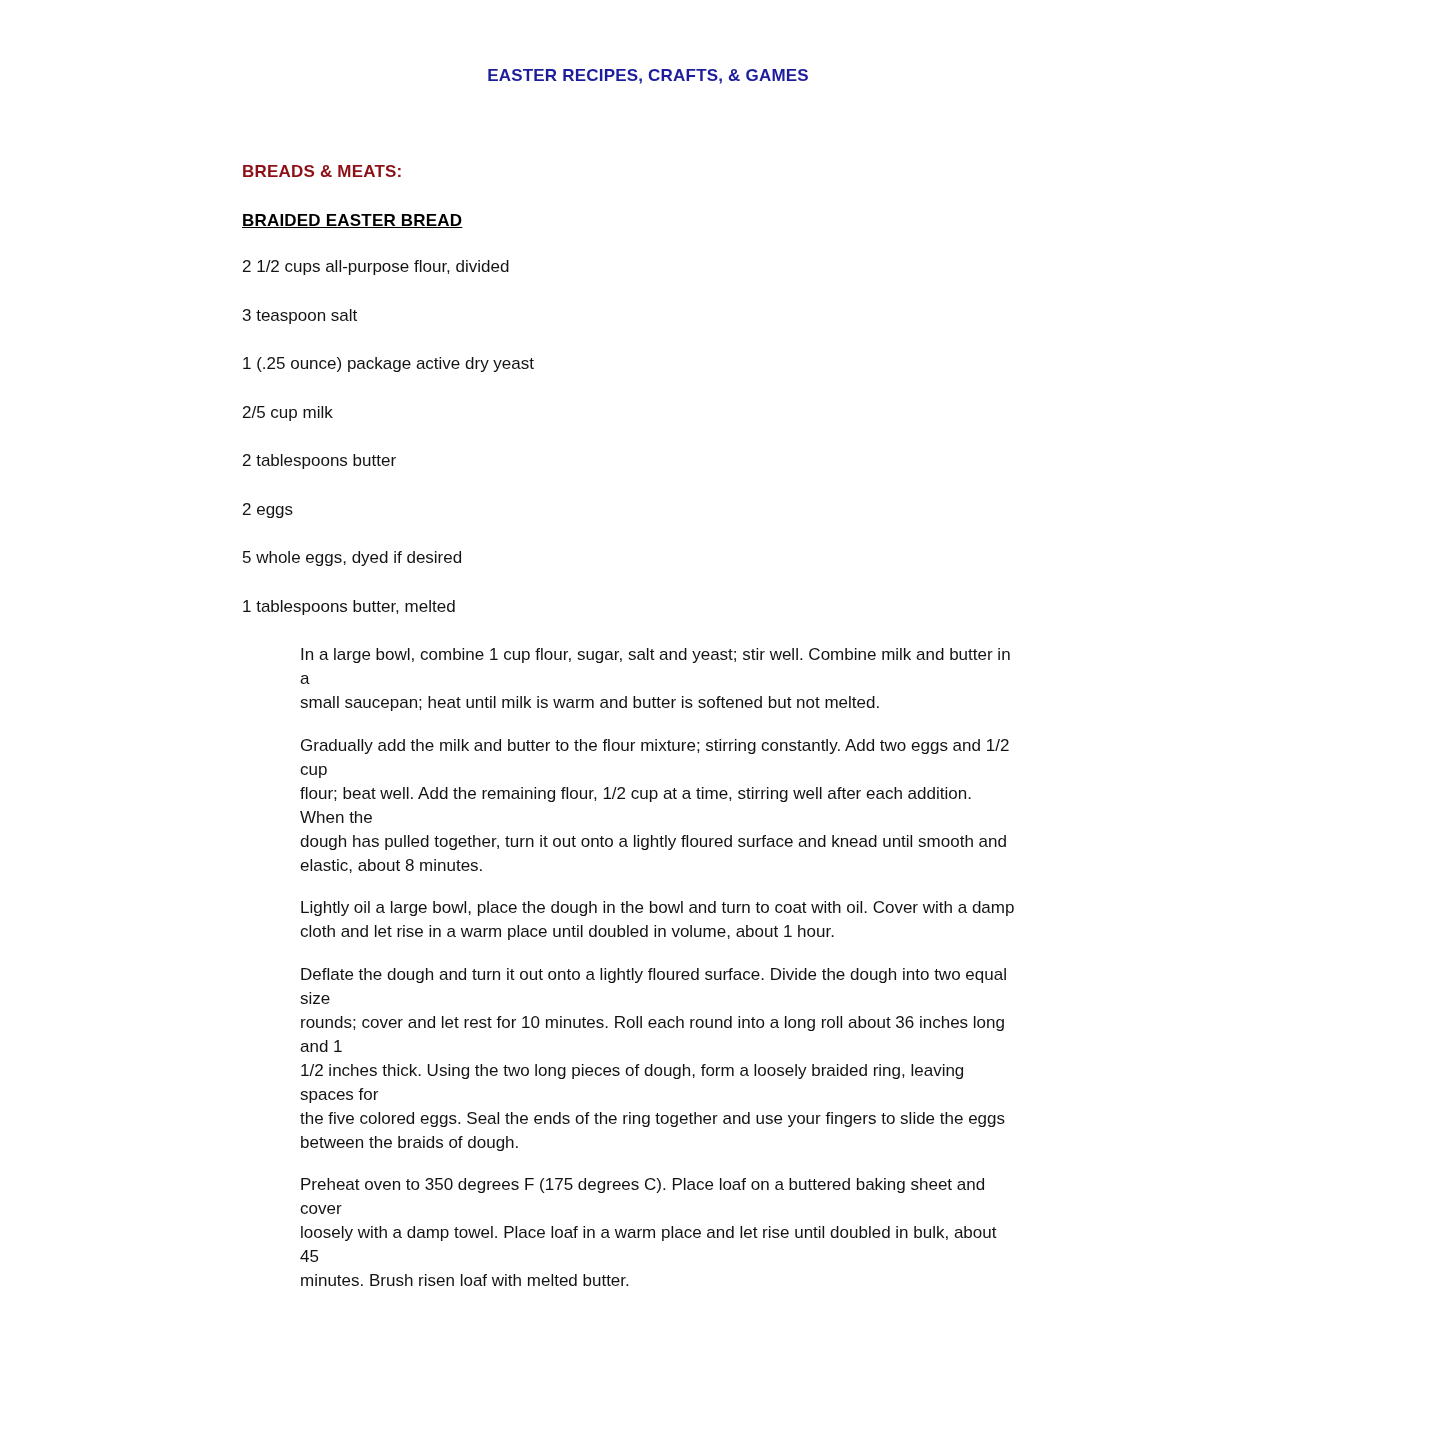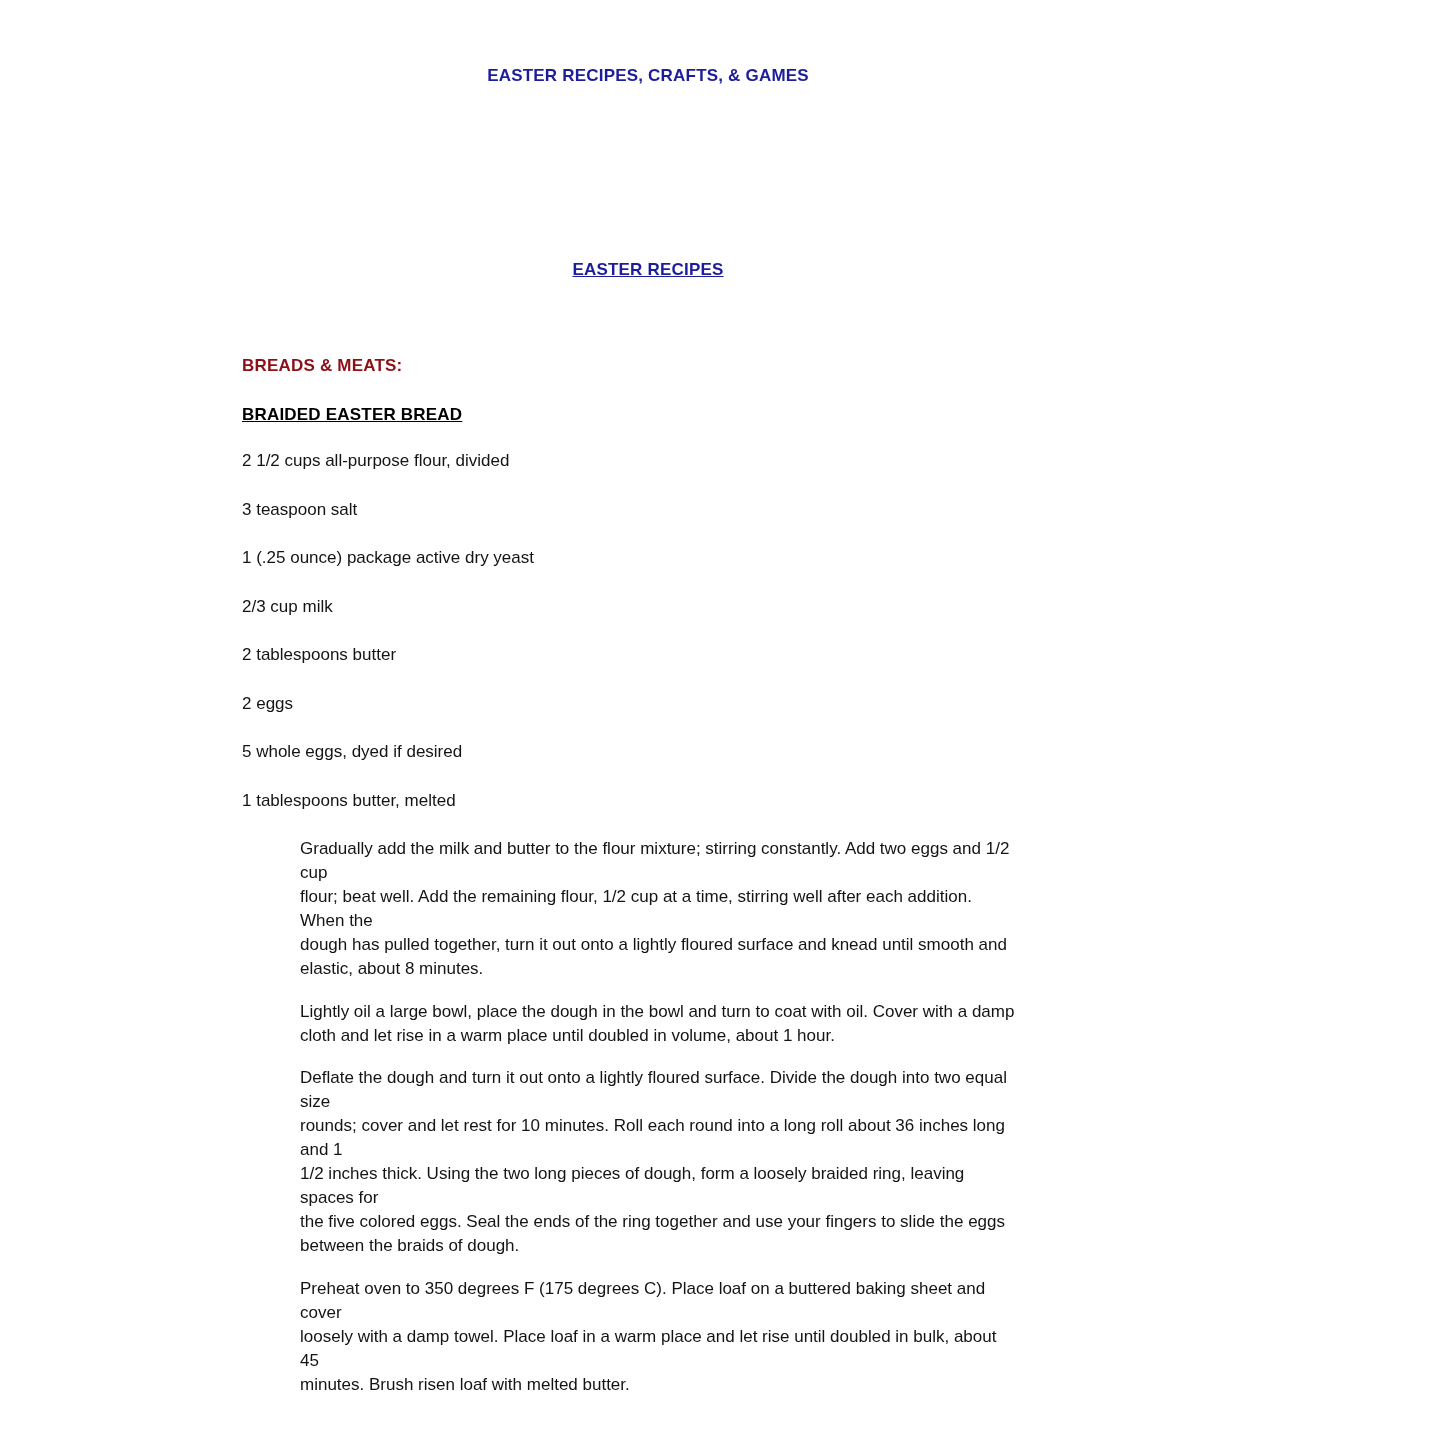--- a/index.html
+++ b/index.html
@@ -71,40 +71,39 @@
     margin-bottom: 18.5px;
   }
 </style>
 </head>
 <body>
 
 <div class="page">
 
   <div class="doc-title">EASTER RECIPES, CRAFTS, &amp; GAMES</div>
 
-  <div class="link-row">
-    <a class="recipes-link">EASTER RECIPES</a>
-  </div>
 
   <div class="category-heading">BREADS &amp; MEATS:</div>
 
   <div class="recipe-title">BRAIDED EASTER BREAD</div>
 
   <div class="ingredients">
     <div class="ingredient">2 1/2 cups all-purpose flour, divided</div>
     <div class="ingredient">3 teaspoon salt</div>
     <div class="ingredient">1 (.25 ounce) package active dry yeast</div>
-    <div class="ingredient">2/3 cup milk</div>
+    <div class="ingredient">2/5 cup milk</div>
     <div class="ingredient">2 tablespoons butter</div>
     <div class="ingredient">2 eggs</div>
     <div class="ingredient">5 whole eggs, dyed if desired</div>
     <div class="ingredient">1 tablespoons butter, melted</div>
   </div>
 
   <div class="directions">
+    <div class="direction">In a large bowl, combine 1 cup flour, sugar, salt and yeast; stir well. Combine milk and butter in a
+small saucepan; heat until milk is warm and butter is softened but not melted.</div>
     <div class="direction">Gradually add the milk and butter to the flour mixture; stirring constantly. Add two eggs and 1/2 cup
 flour; beat well. Add the remaining flour, 1/2 cup at a time, stirring well after each addition. When the
 dough has pulled together, turn it out onto a lightly floured surface and knead until smooth and
 elastic, about 8 minutes.</div>
     <div class="direction">Lightly oil a large bowl, place the dough in the bowl and turn to coat with oil. Cover with a damp
 cloth and let rise in a warm place until doubled in volume, about 1 hour.</div>
     <div class="direction">Deflate the dough and turn it out onto a lightly floured surface. Divide the dough into two equal size
 rounds; cover and let rest for 10 minutes. Roll each round into a long roll about 36 inches long and 1
 1/2 inches thick. Using the two long pieces of dough, form a loosely braided ring, leaving spaces for
 the five colored eggs. Seal the ends of the ring together and use your fingers to slide the eggs

